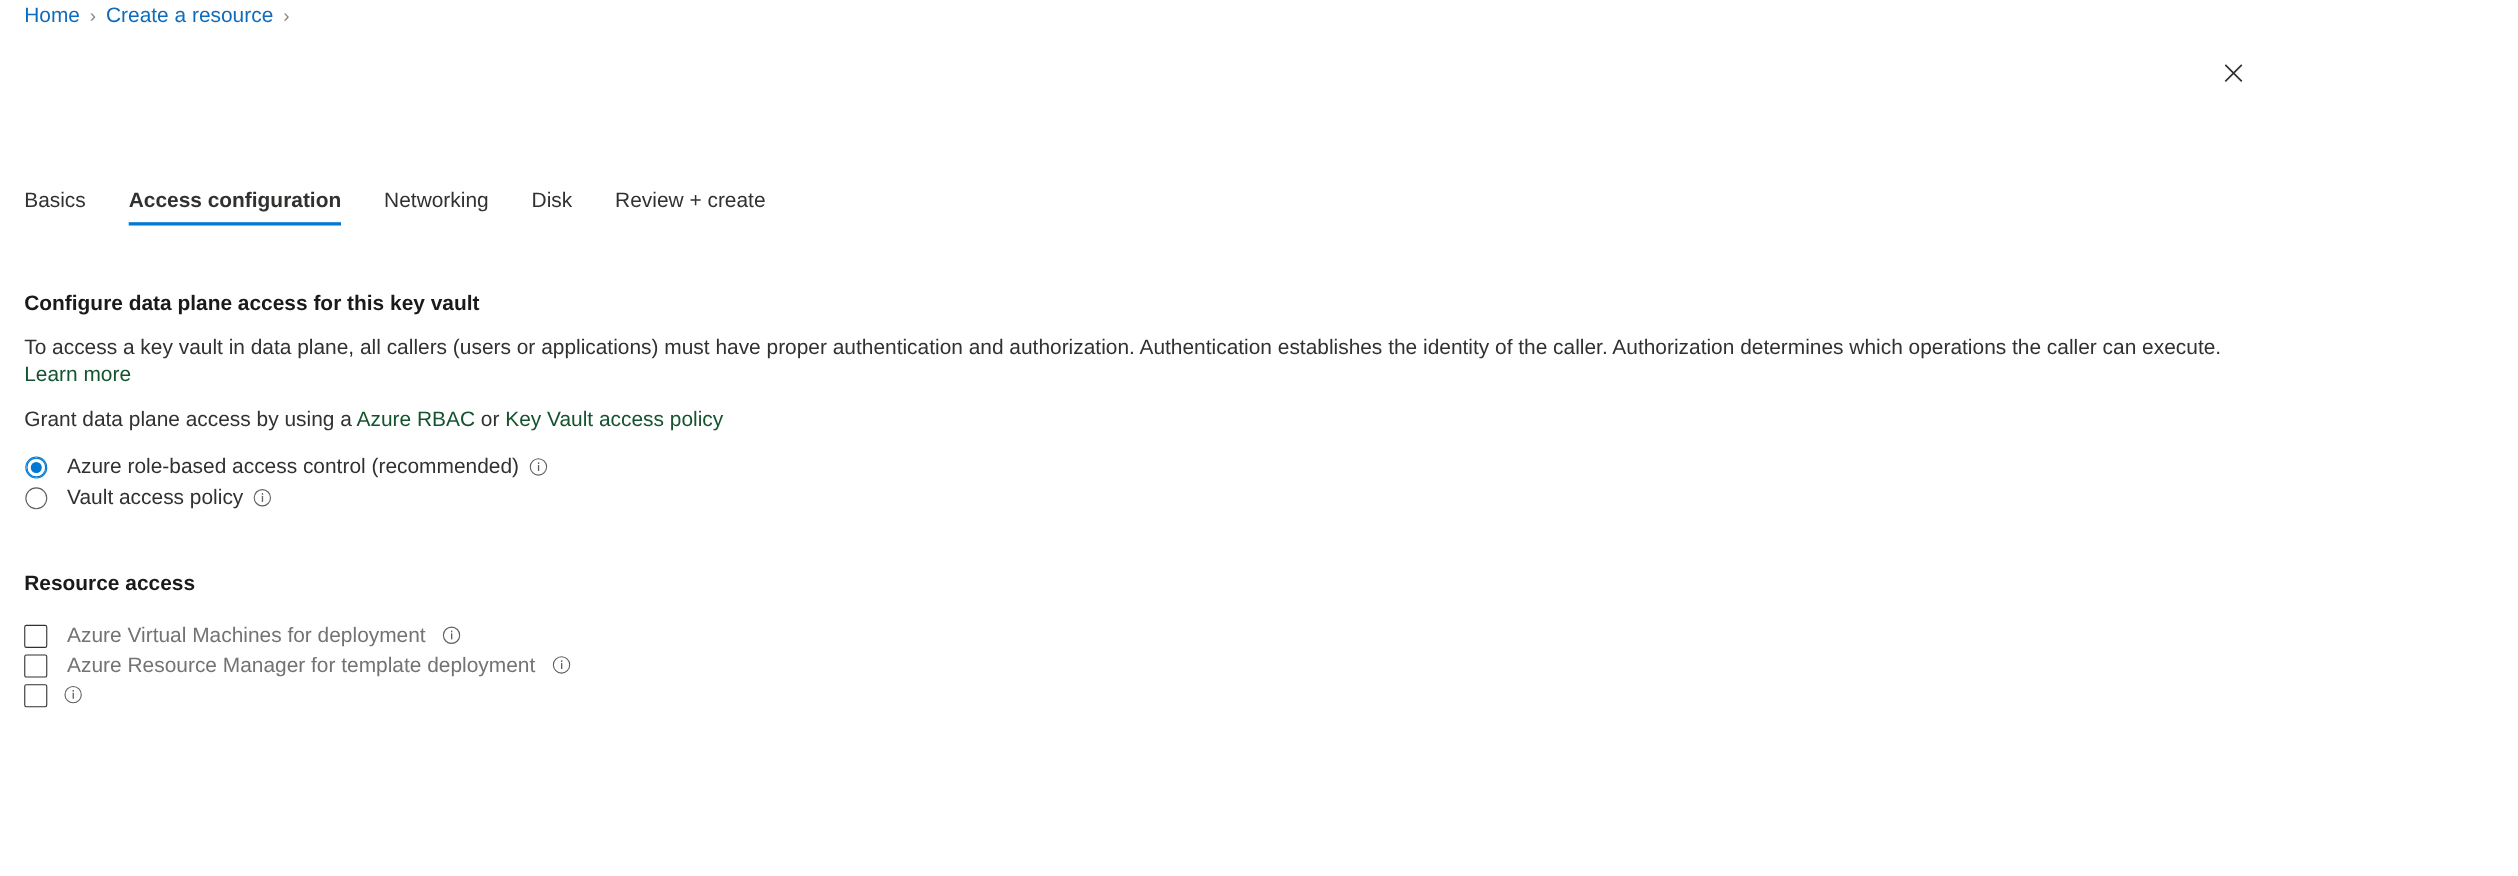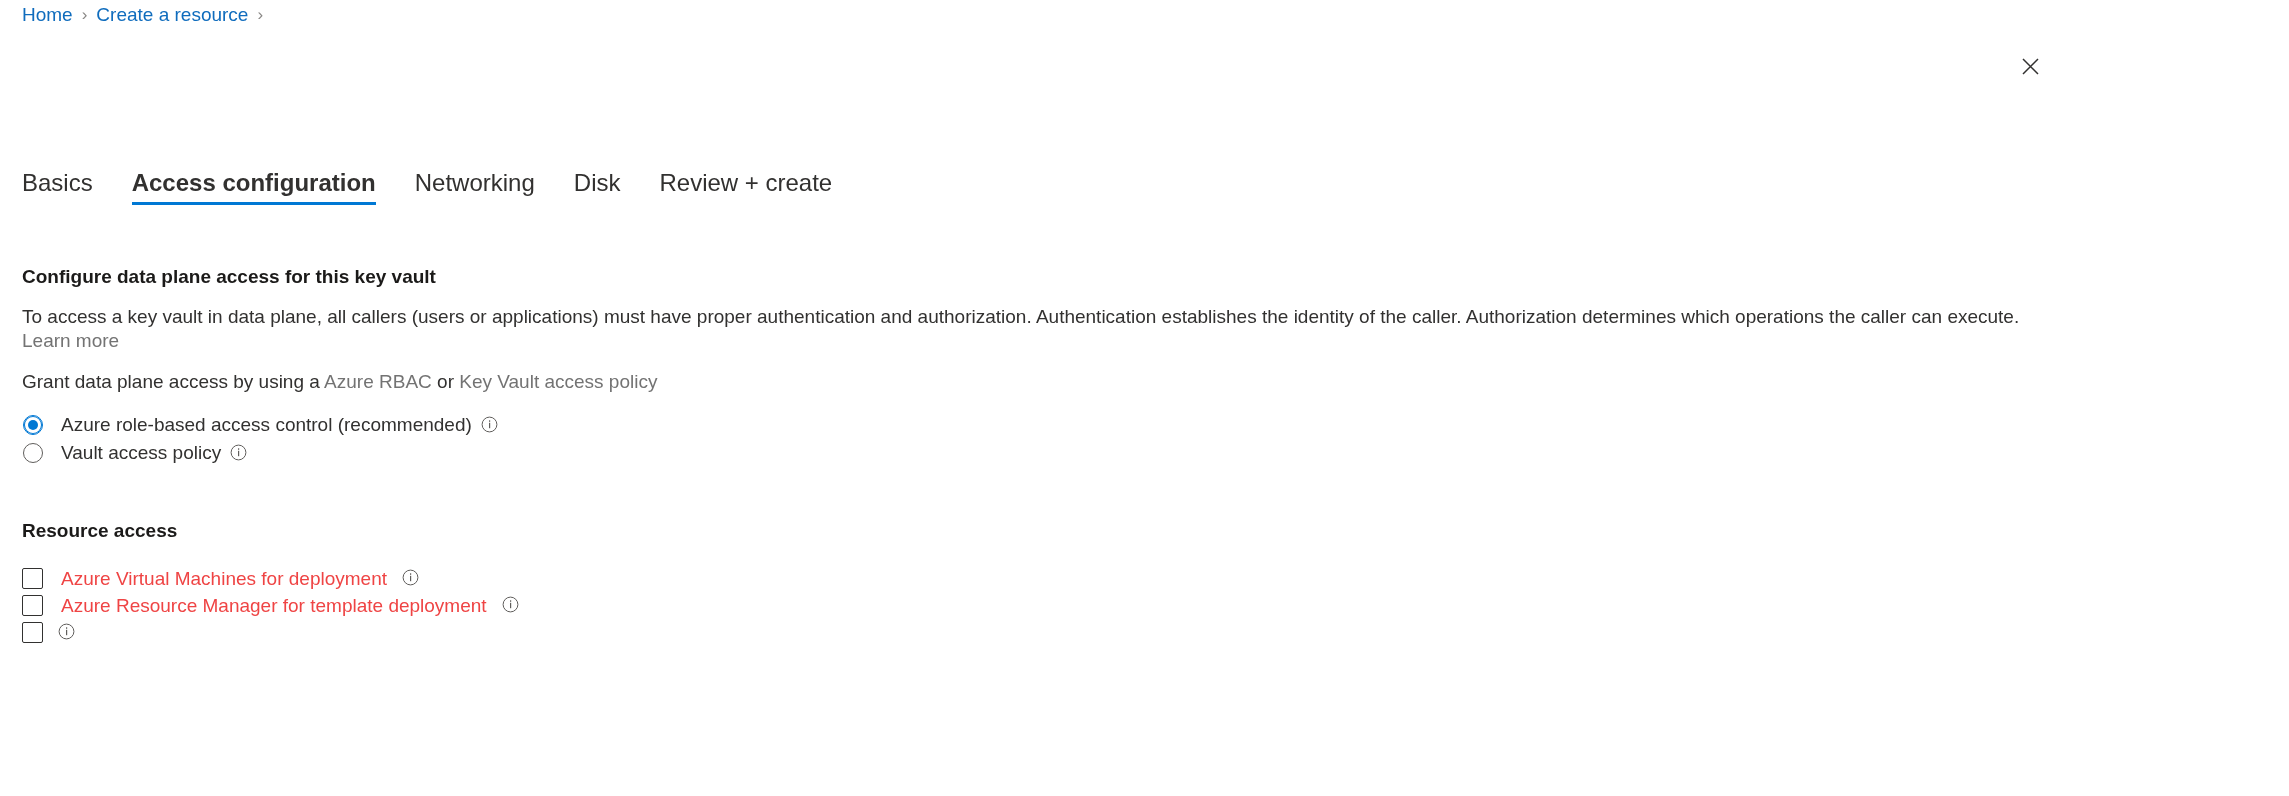--- a/index.html
+++ b/index.html
@@ -69,21 +69,21 @@
   .close-btn svg { display:block; }
 
   
   .tabs {
     position: absolute;
     left: 22px; top: 163px;
     display: flex; align-items: flex-end;
     height: 42px;
   }
   .tab {
-    font-size: 24px;
+    font-size: 19px;
     color: #323130;
     padding: 0 0 11px 0;
     margin-right: 39px;
     cursor: pointer;
     position: relative;
     white-space: nowrap;
     line-height: 22px;
   }
   .tab:last-child { margin-right: 0; }
   .tab.active { font-weight: bold; }
@@ -108,21 +108,21 @@
     margin: 0;
     line-height: 24px;
   }
   .body-text {
     font-size: 19px;
     color: #323130;
     line-height: 24px;
     margin: 0;
   }
   .inline-link {
-    color: #737373;
+    color: #14532d;
     cursor: pointer;
   }
 
   .block-desc { margin-top: 16px; }
   .block-perm { margin-top: 50px; }
   .block-grant { margin-top: 17px; }
 
   
   .radio-group { margin-top: 17px; }
   .radio-row {
@@ -173,21 +173,21 @@
   .checkbox {
     width: 21px; height: 21px;
     border: 1.6px solid #323130;
     border-radius: 2px;
     background: #fff;
     flex: none;
     margin-left: 0px;
   }
   .check-label {
     font-size: 19px;
-    color: #ef4444;
+    color: #737373;
     margin-left: 18px;
     line-height: 22px;
     white-space: nowrap;
   }
 
   
   .info-icon {
     width: 17px; height: 17px;
     flex: none;
     display: inline-flex;

